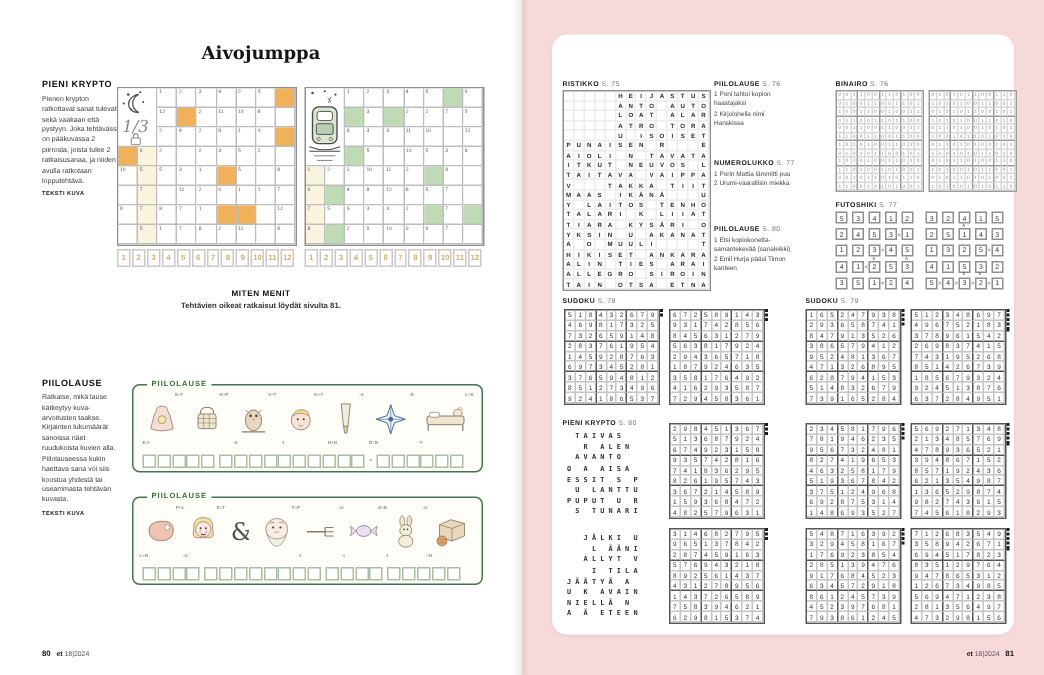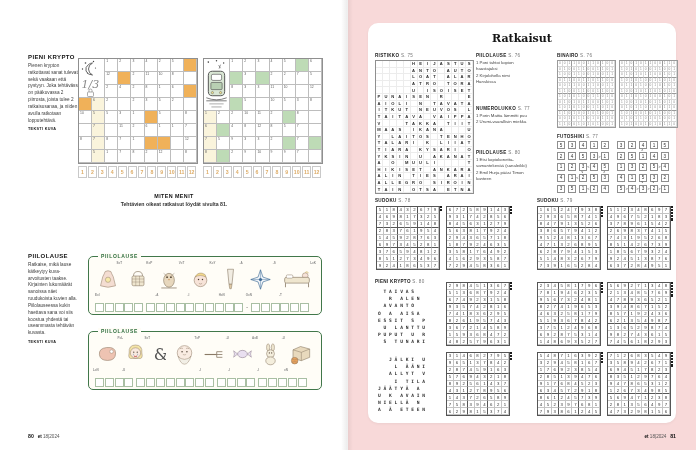--- a/index.html
+++ b/index.html
@@ -63,20 +63,21 @@
 </style>
 </head>
 <body>
 
 <div class="spread">
 
   <div class="abs right-bg"></div>
   <div class="abs gutter"></div>
   <div class="abs card"></div>
 
+  <div class="abs lp-title">Aivojumppa</div>
 
   <div class="abs intro" style="top:54px;">
     <div class="h">PIENI KRYPTO</div>
     <div class="p">Pienen krypton ratkottavat sanat tulevat sekä vaakaan että pystyyn. Joka tehtävässä on pääkuvassa 2 piirrosta, joista tulee 2 ratkaisusanaa, ja niiden avulla ratkotaan lopputehtävä.</div>
     <div class="credit">TEKSTI KUVA</div>
   </div>
 
   <div class="abs kgrid" id="kg1" style="left:78px;top:58px;width:118px;height:104px;grid-template-columns:repeat(9,1fr);grid-template-rows:repeat(8,1fr);">
       <div class="kcell fi"></div>
       <div class="kcell fi"></div>
@@ -707,21 +708,20 @@
         </div>
       </div>
   </div>
 
   <div class="abs footer" style="left:28px;">
     <span class="pg">80</span>&nbsp;&nbsp;
     <span class="brand">et</span>
     <span>18|2024</span>
   </div>
 
-  <div class="abs rp-title">Ratkaisut</div>
 
   <div class="abs slab" style="left:375px;top:53px;">
     <span>RISTIKKO</span> <span class="ref">S. 75</span>
   </div>
   <div class="abs letters" style="left:375px;top:60px;width:97px;height:132px;grid-template-columns:repeat(14,1fr);grid-template-rows:repeat(20,1fr);">
       <div class="lcell"></div>
       <div class="lcell"></div>
       <div class="lcell"></div>
       <div class="lcell"></div>
       <div class="lcell"></div>

